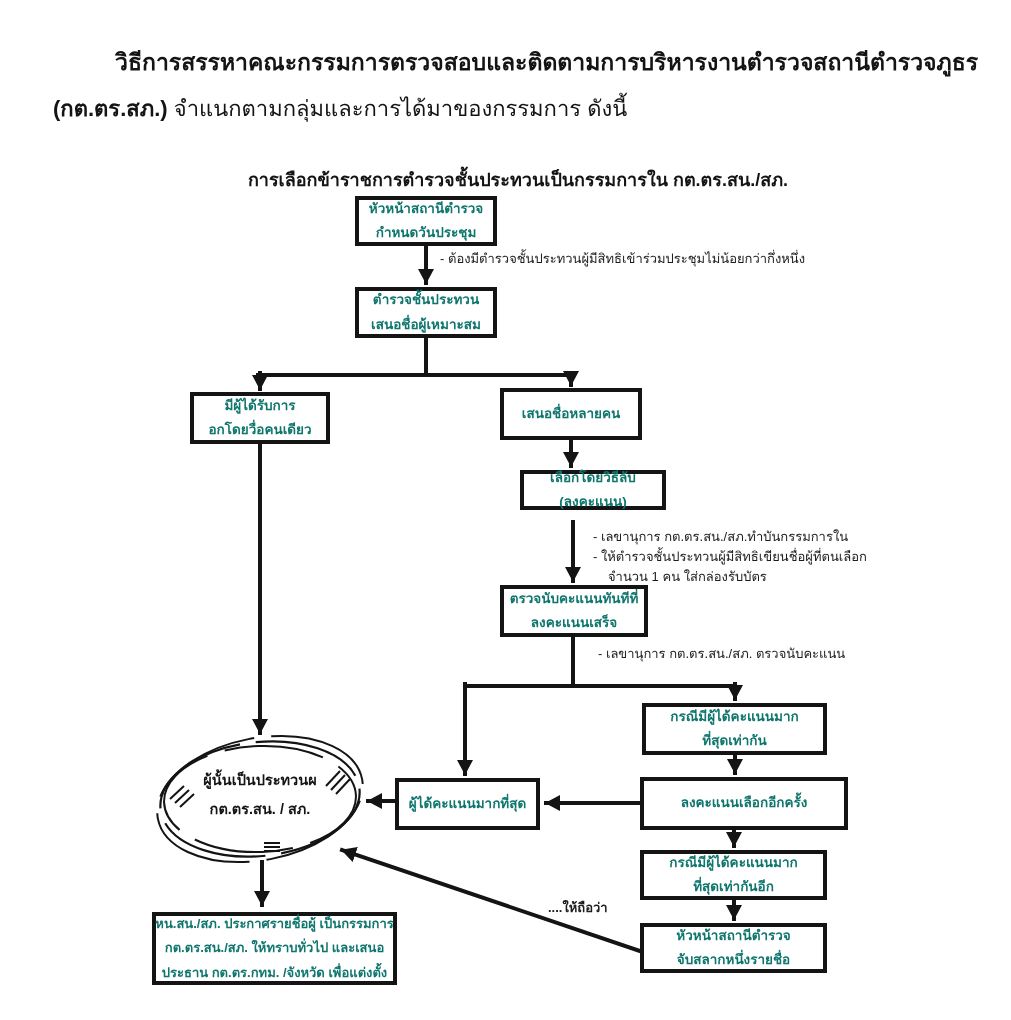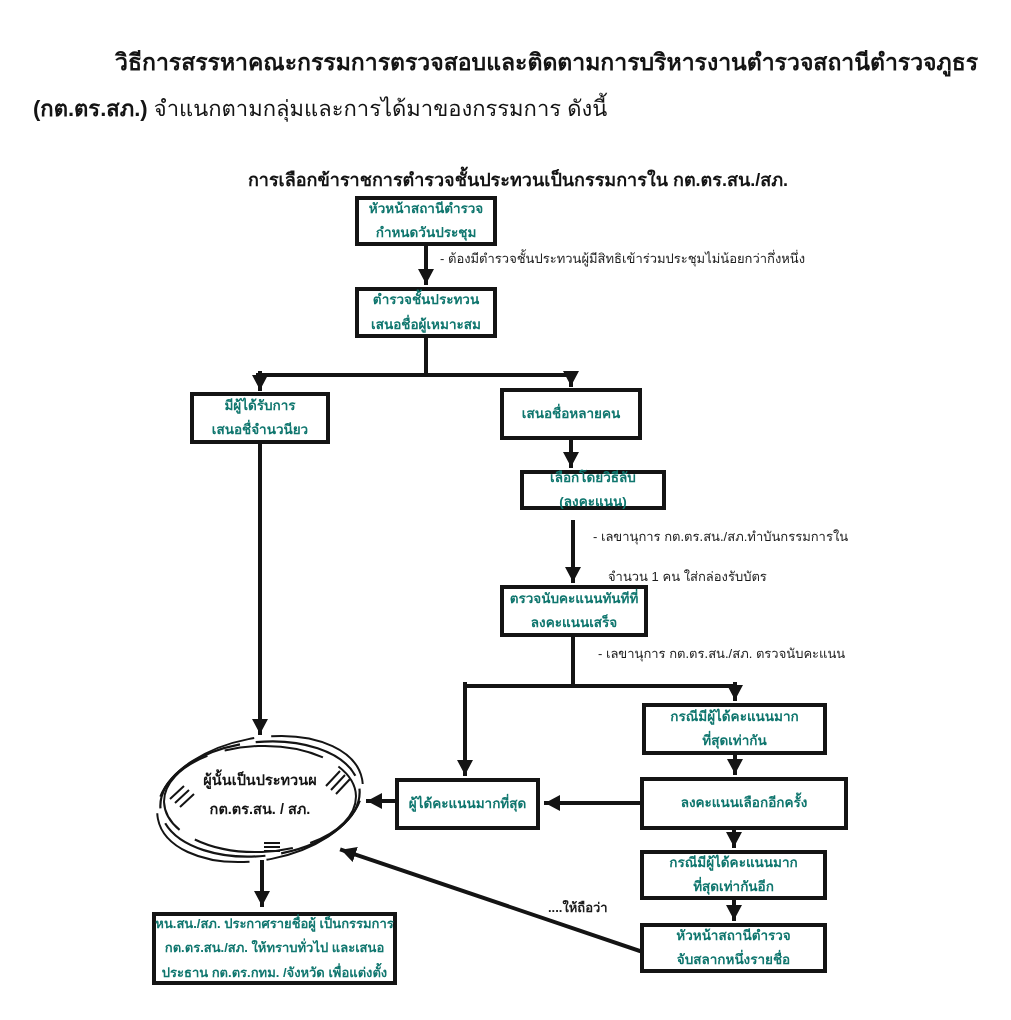--- a/index.html
+++ b/index.html
@@ -2,21 +2,21 @@
 <html><head>
 <meta charset="utf-8">
 <style>
   html,body{margin:0;padding:0;background:#ffffff;}
   #page{
     position:relative;width:1011px;height:1020px;background:#ffffff;overflow:hidden;
     font-family:"Liberation Sans","DejaVu Sans",sans-serif;color:#141414;padding-left:29px;
   }
   .hdr1{position:absolute;left:115px;top:44px;font-size:23px;font-weight:bold;white-space:nowrap;}
   .hdr2{position:absolute;left:33px;top:91px;font-size:22px;white-space:nowrap;}
-  .hdr2 .b{font-weight:bold;}
+  .hdr2 .b{font-weight:bold;margin-left:20px;}
   .chart-title{position:absolute;left:168px;top:165px;width:700px;text-align:center;
     font-size:18px;font-weight:bold;white-space:nowrap;}
   svg.layer{position:absolute;left:0;top:0;}
   .box{
     position:absolute;box-sizing:border-box;background:#ffffff;border:4px solid #141414;
     display:flex;flex-direction:column;align-items:center;justify-content:center;
     text-align:center;font-weight:bold;font-size:13.5px;line-height:1.8;color:#0f766e;
   }
   .box div{white-space:nowrap;}
   .note{position:absolute;font-size:13px;line-height:1.45;color:#1c1c1c;white-space:nowrap;}
@@ -83,21 +83,21 @@
     <div>กำหนดวันประชุม</div>
   </div>
 
   <div class="box" style="left:355px;top:287px;width:142px;height:51px">
     <div>ตำรวจชั้นประทวน</div>
     <div>เสนอชื่อผู้เหมาะสม</div>
   </div>
 
   <div class="box" style="left:190px;top:392px;width:140px;height:52px">
     <div>มีผู้ได้รับการ</div>
-    <div>เสนอชื่จำนวนียว</div>
+    <div>อกโดยวื่อคนเดียว</div>
   </div>
 
   <div class="box" style="left:500px;top:388px;width:142px;height:52px">
     <div>เสนอชื่อหลายคน</div>
   </div>
 
   <div class="box" style="left:520px;top:470px;width:146px;height:40px">
     <div>เลือกโดยวิธีลับ</div>
     <div>(ลงคะแนน)</div>
   </div>
@@ -136,17 +136,18 @@
     <div>ประธาน กต.ตร.กทม. /จังหวัด เพื่อแต่งตั้ง</div>
   </div>
 
   <div class="ellipse-label">
     <div>ผู้นั้นเป็นประทวนผ</div>
     <div>กต.ตร.สน. / สภ.</div>
   </div>
 
   <div class="note" style="left:440px;top:250px">- ต้องมีตำรวจชั้นประทวนผู้มีสิทธิเข้าร่วมประชุมไม่น้อยกว่ากึ่งหนึ่ง</div>
   <div class="note" style="left:593px;top:528px">- เลขานุการ กต.ตร.สน./สภ.ทำบันกรรมการใน</div>
+  <div class="note" style="left:593px;top:548px">- ให้ตำรวจชั้นประทวนผู้มีสิทธิเขียนชื่อผู้ที่ตนเลือก</div>
   <div class="note" style="left:608px;top:568px">จำนวน 1 คน ใส่กล่องรับบัตร</div>
   <div class="note" style="left:598px;top:645px">- เลขานุการ กต.ตร.สน./สภ. ตรวจนับคะแนน</div>
   <div class="note b" style="left:548px;top:899px">....ให้ถือว่า</div>
 
 </div>
 
 </body></html>

